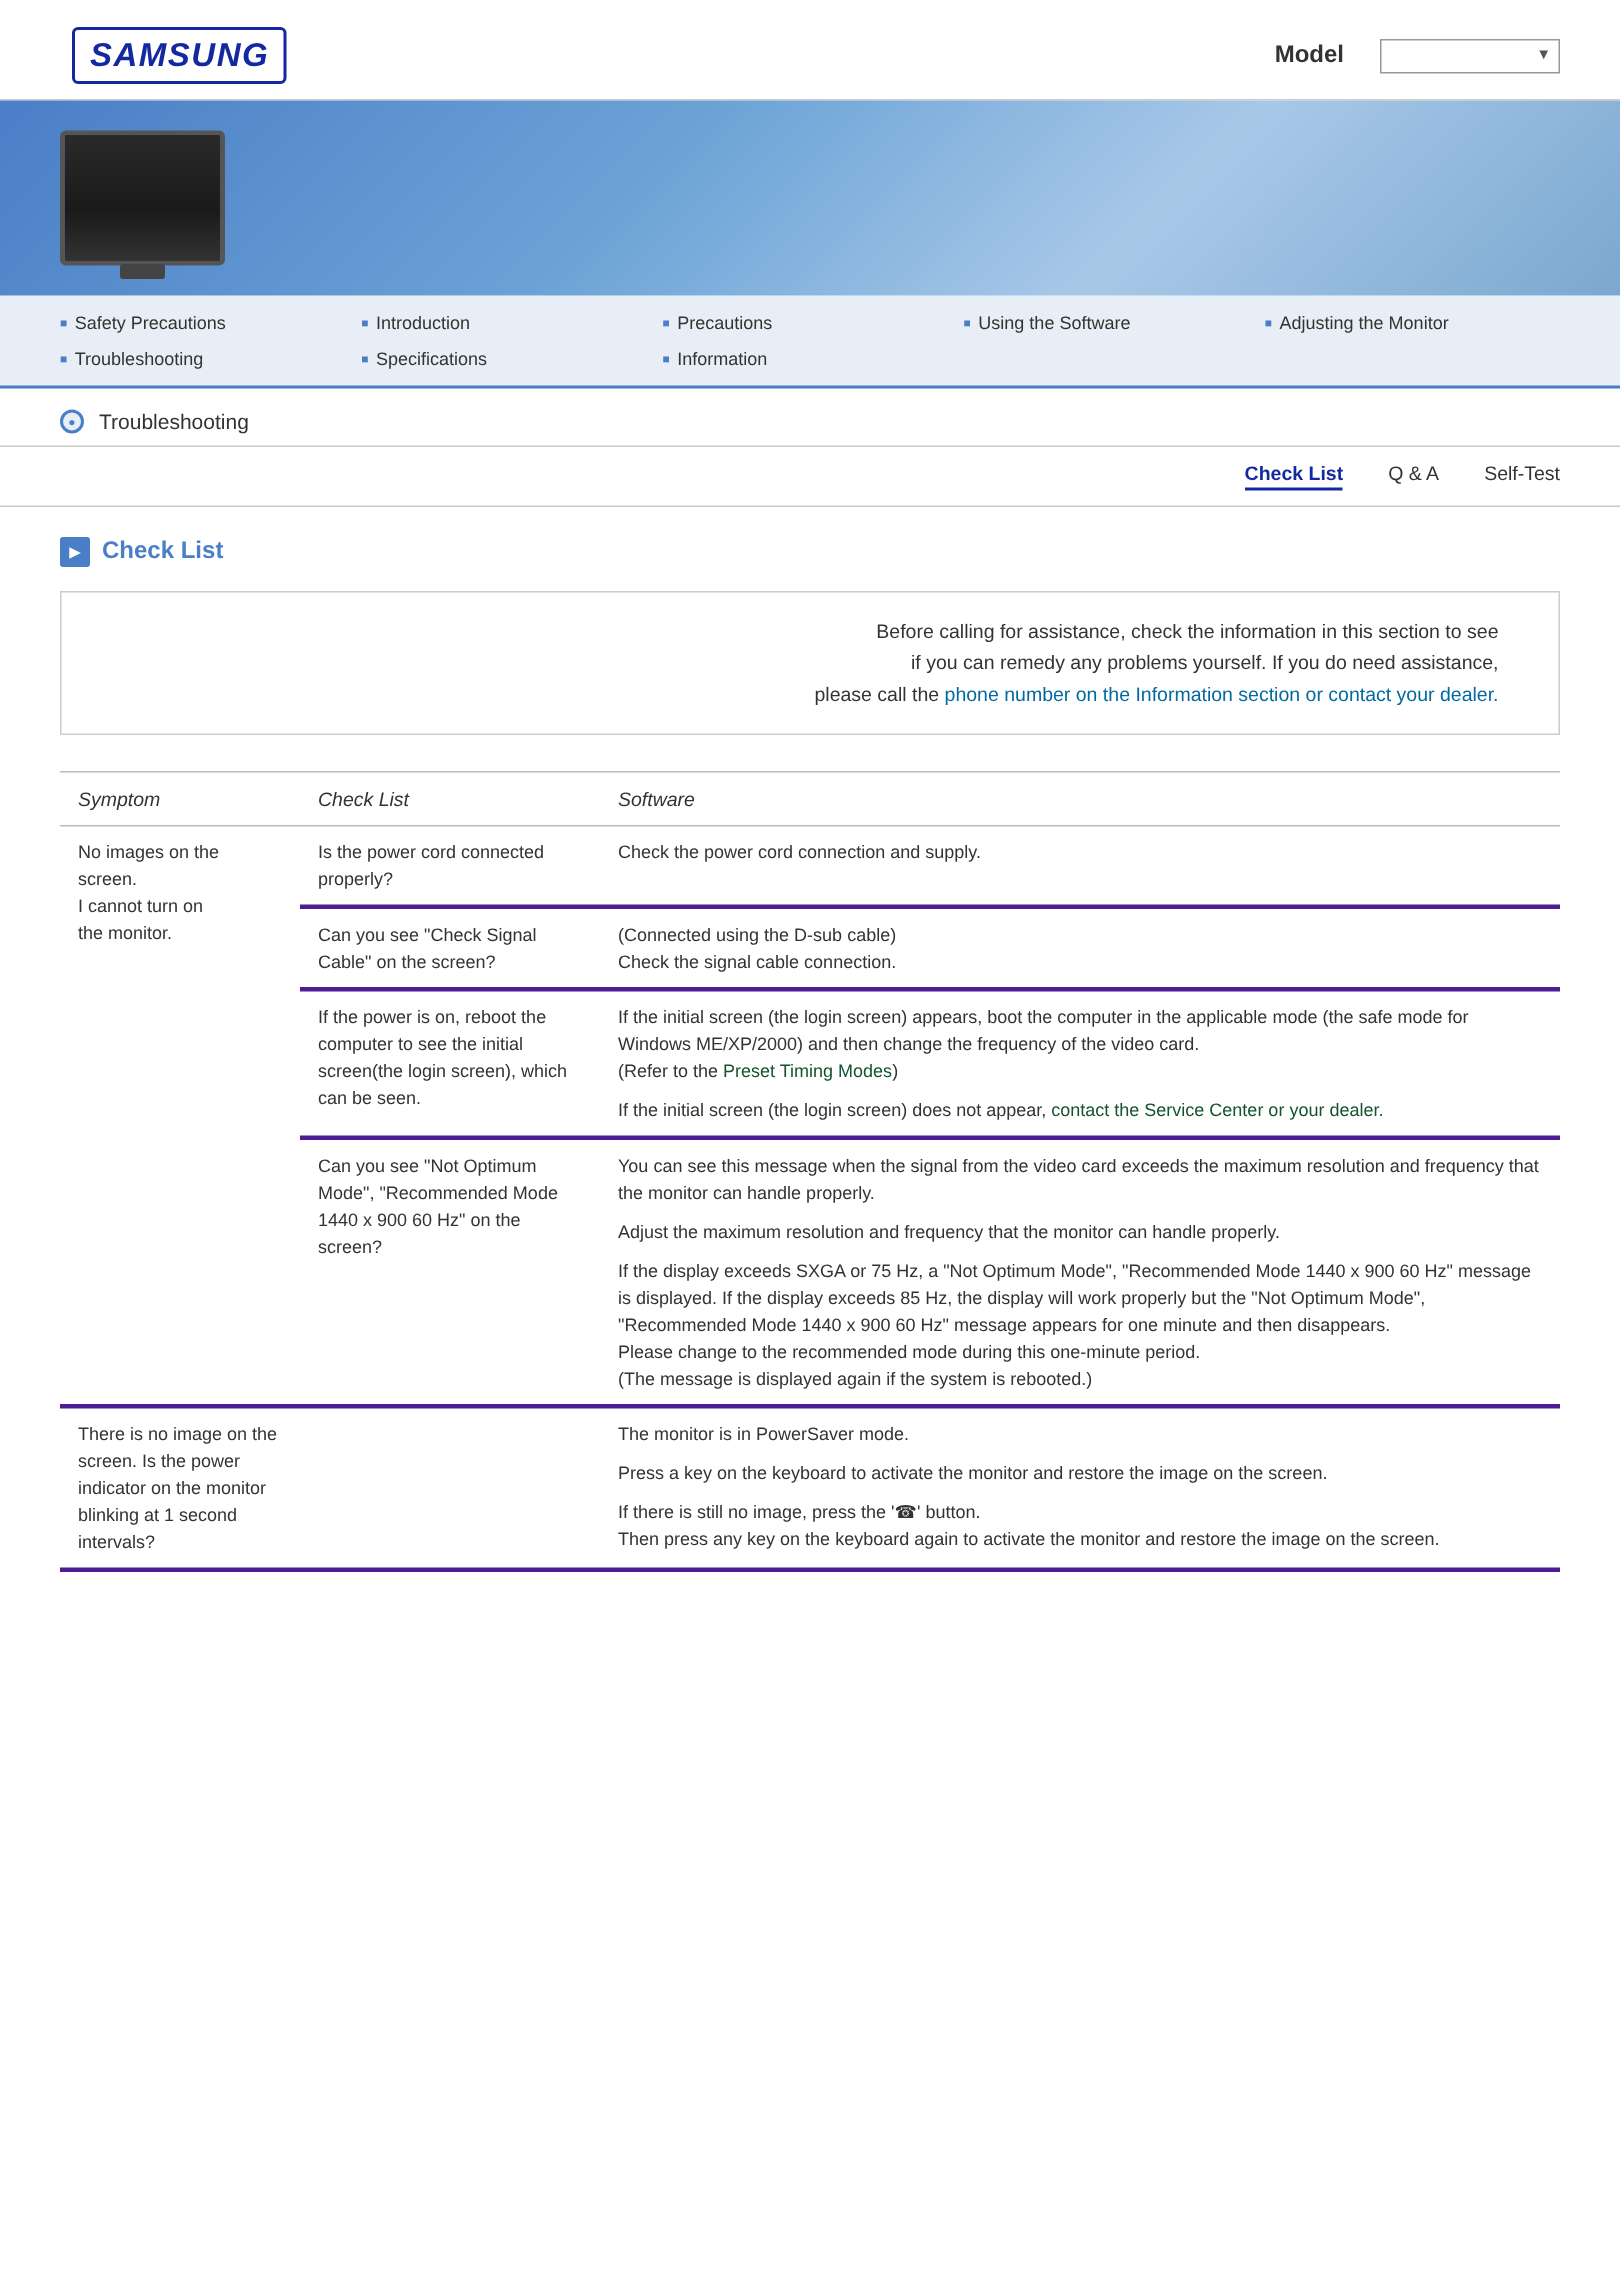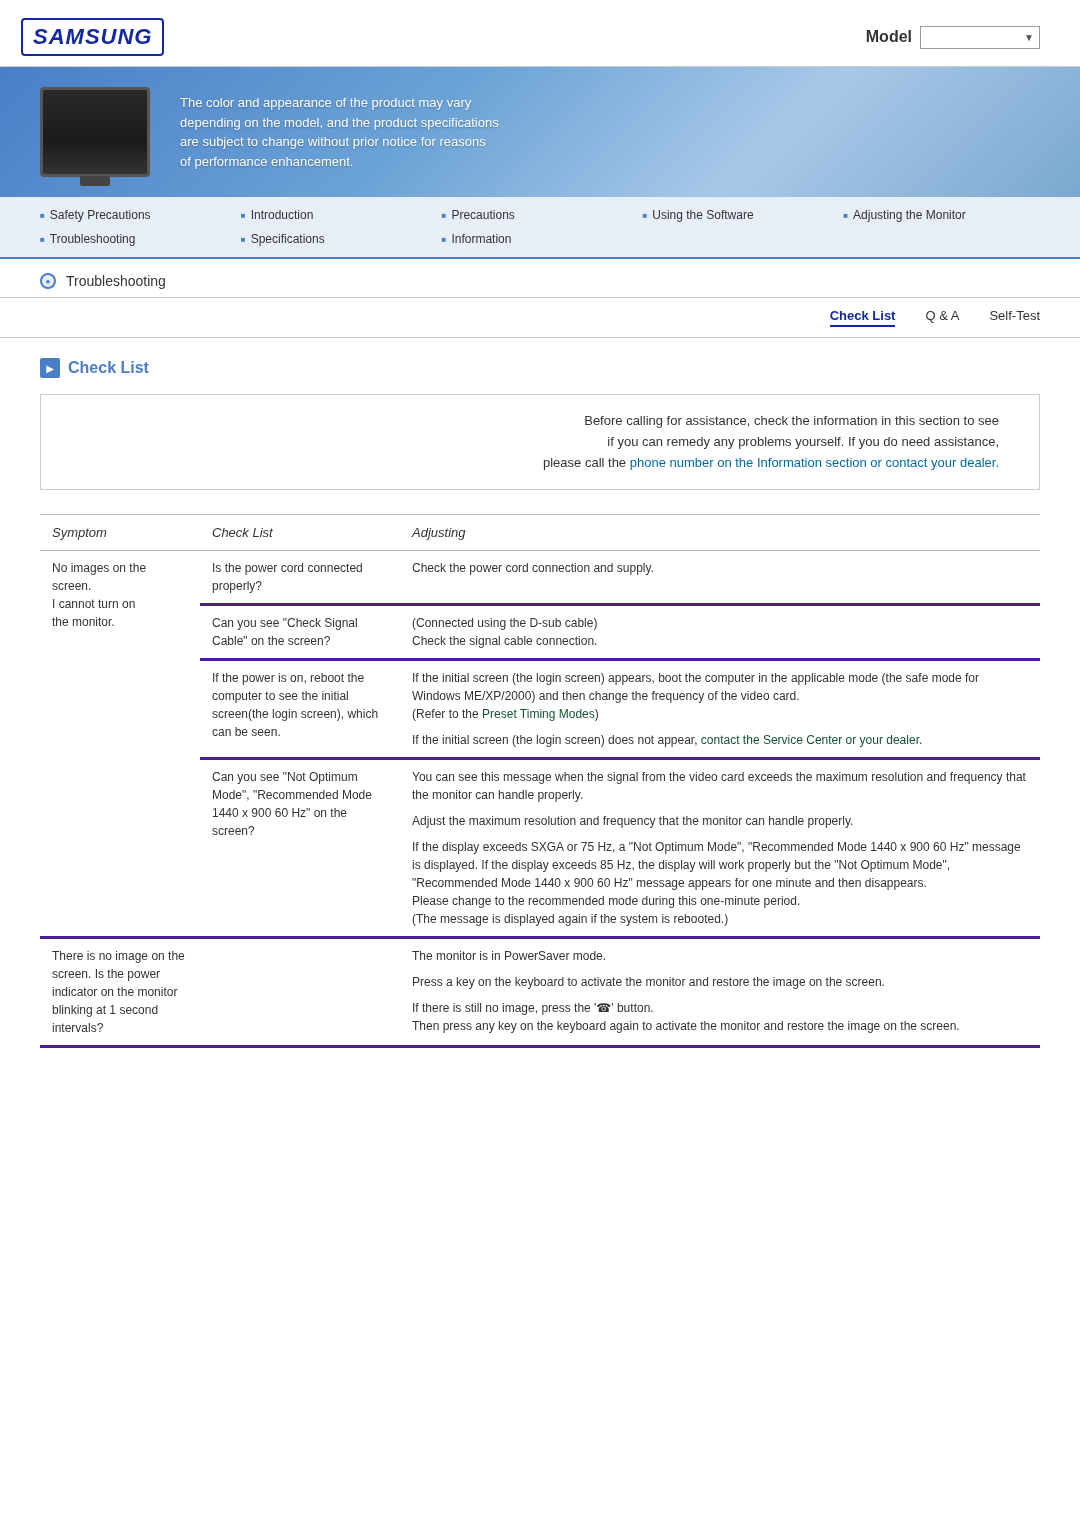--- a/index.html
+++ b/index.html
@@ -1,21 +1,21 @@
 <!DOCTYPE html>
 <html><head>
   <meta charset="utf-8">
   <style>
     * { margin: 0; padding: 0; box-sizing: border-box; }
     body { font-family: Arial, sans-serif; font-size: 13px; color: #333; background: #fff; width: 1080px; }
 
     
-    .header { display: flex; justify-content: space-between; padding: 18px 40px 10px 21px; border-bottom: 1px solid #ccc; }
+    .header { display: flex; justify-content: space-between; padding: 18px 40px 10px 48px; border-bottom: 1px solid #ccc; }
     .samsung-logo { font-size: 22px; font-weight: bold; color: #1428A0; font-style: italic; letter-spacing: 1px; border: 2px solid #1428A0; padding: 4px 10px; border-radius: 4px; }
-    .model-area { display: flex; align-items: center; gap: 8px; font-size: 16px; font-weight: bold; color: #333; }
+    .model-area { display: flex; align-items: center; gap: 24px; font-size: 16px; font-weight: bold; color: #333; }
     .model-select-wrap { position: relative; display: inline-block; }
     .model-select-wrap::after { content: '▼'; position: absolute; right: 6px; top: 50%; transform: translateY(-50%); font-size: 10px; color: #555; pointer-events: none; }
     .model-select { appearance: none; border: 1px solid #999; padding: 3px 28px 3px 6px; font-size: 13px; min-width: 120px; background: #fff; }
 
     
     .banner { background: linear-gradient(135deg, #4a7ec7 0%, #6ba3d6 40%, #a8c8e8 70%, #7ba8d0 100%); padding: 20px 40px; display: flex; align-items: center; gap: 30px; min-height: 120px; position: relative; overflow: hidden; }
     .banner-monitor { width: 110px; height: 90px; background: linear-gradient(180deg, #2a2a2a 0%, #1a1a1a 60%, #333 100%); border: 3px solid #555; border-radius: 4px; position: relative; flex-shrink: 0; }
     .banner-monitor::after { content: ''; position: absolute; bottom: -12px; left: 50%; transform: translateX(-50%); width: 30px; height: 10px; background: #444; border-radius: 2px; }
     .banner-text { color: #fff; font-size: 13px; line-height: 1.5; text-shadow: 0 1px 2px rgba(0,0,0,0.3); max-width: 320px; }
 
@@ -73,21 +73,20 @@
     <div class="model-select-wrap">
       <select class="model-select">
         <option></option>
       </select>
     </div>
   </div>
 </div>
 
 <div class="banner">
   <div class="banner-monitor"></div>
-  <div class="banner-text">The color and appearance of the product may vary depending on the model, and the product specifications are subject to change without prior notice for reasons of performance enhancement.</div>
 </div>
 
 <div class="nav">
   <div class="nav-item">Safety Precautions</div>
   <div class="nav-item">Introduction</div>
   <div class="nav-item">Precautions</div>
   <div class="nav-item">Using the Software</div>
   <div class="nav-item">Adjusting the Monitor</div>
   <div class="nav-item">Troubleshooting</div>
   <div class="nav-item">Specifications</div>
@@ -116,21 +115,21 @@
     <span>Before calling for assistance, check the information in this section to see</span><br>
     <span>if you can remedy any problems yourself. If you do need assistance,</span><br>
     <span>please call the </span><a class="link" href="#">phone number on the Information section or contact your dealer.</a>
   </div>
 
   <table class="trouble-table">
     <thead>
       <tr class="table-header-row">
         <th class="col-symptom">Symptom</th>
         <th class="col-checklist">Check List</th>
-        <th class="col-solutions">Adjusting</th>
+        <th class="col-solutions">Software</th>
       </tr>
     </thead>
     <tbody>
 
       <tr>
         <td class="col-symptom symptom-cell" rowspan="4">No images on the screen.<br>I cannot turn on<br>the monitor.</td>
         <td class="col-checklist">Is the power cord connected properly?</td>
         <td class="col-solutions">
           <div class="solution-para">Check the power cord connection and supply.</div>
         </td>

